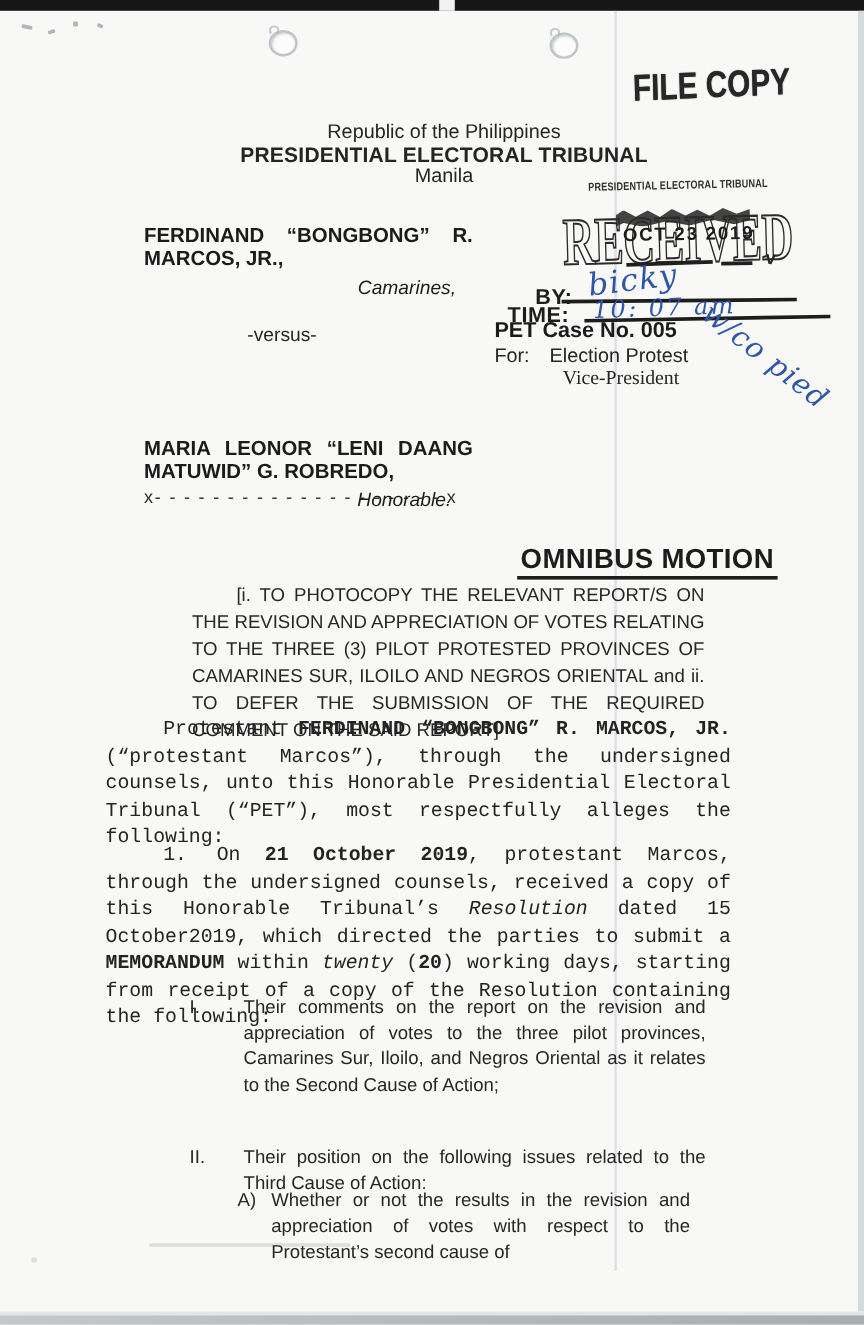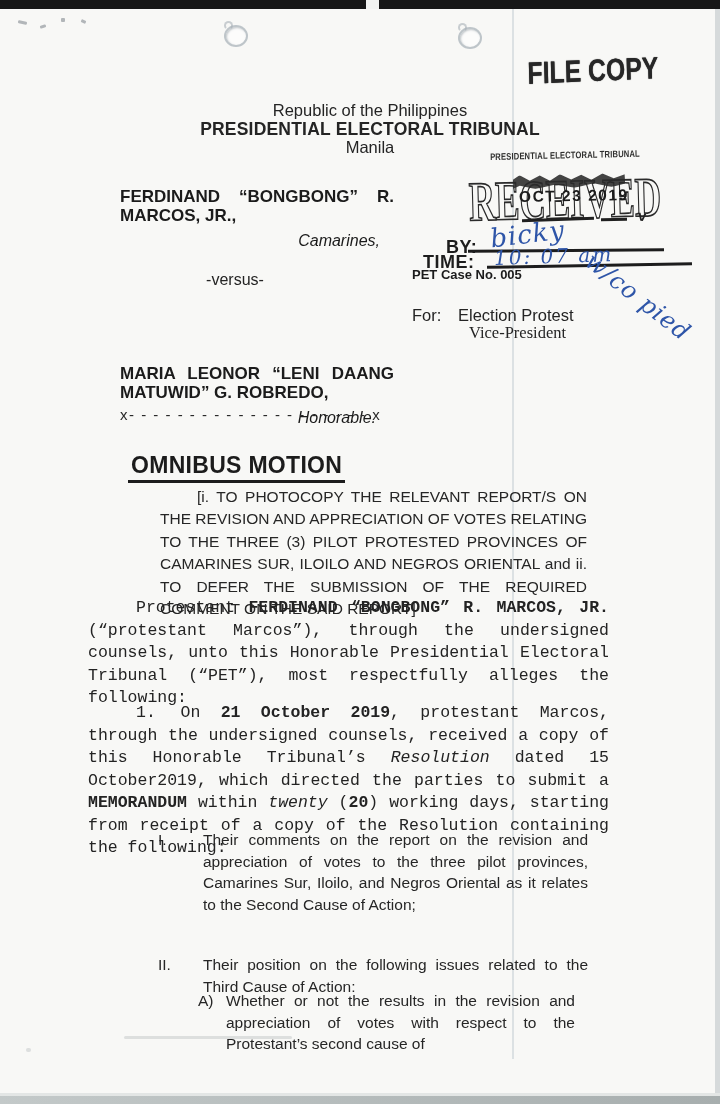--- a/index.html
+++ b/index.html
@@ -65,28 +65,28 @@
   .rcv-label { position:absolute; font-size:18px; font-weight:bold; color:#1d1d1d; letter-spacing:0.5px; }
   .rcv-line { position:absolute; background:#1d1d1d; }
   .hand { position:absolute; font-family:"DejaVu Serif", serif; font-style:italic; white-space:nowrap; }
 
   
   .p-name { position:absolute; left:120px; width:274px; font-size:17px; font-weight:bold; line-height:19px; color:#1f1f1f; }
   .p-name .spread { text-align:justify; text-align-last:justify; }
   .p-role { margin-top:6px; text-align:right; font-style:italic; font-weight:normal; font-size:16px; }
   .versus { position:absolute; left:120px; top:271px; width:230px; text-align:center; font-size:16px; }
   .case-info { position:absolute; left:412px; top:266px; font-size:16.5px; line-height:18px; }
-  .case-info .num { font-size:13px; font-weight:bold; margin-bottom:22px; }
+  .case-info .num { font-size:18px; font-weight:bold; margin-bottom:4px; }
   .case-info .row { display:flex; }
   .case-info .row .lbl { width:46px; }
   .case-info .vp { margin-left:57px;font-family:Liberation Serif, serif; }
   .divider { position:absolute; left:120px; top:406px; font-size:15px; letter-spacing:1.5px; white-space:nowrap; color:#2a2a2a; }
 
   
-  .m-title { position:absolute; left:128px; top:452px; width:520px; text-align:left; }
+  .m-title { position:absolute; left:128px; top:452px; width:520px; text-align:right; }
   .m-title span {
     display:inline-block; font-size:23px; font-weight:bold; letter-spacing:0.3px;
     border-bottom:3px solid #1d1d1d; padding:0 3px 1px; color:#1c1c1c;
   }
   .m-subtitle {
     position:absolute; left:160px; top:486px; width:427px;
     font-size:15.5px; line-height:22.4px; text-align:justify; text-indent:37px; color:#262626;
   }
   .para { position:absolute; left:88px; width:521px; font-size:16.5px; line-height:22.5px; text-align:justify; text-indent:48px; color:#232323;font-family:Liberation Mono, monospace; }
   .para b, .p-name, .case-info .num { color:#1b1b1b; }

